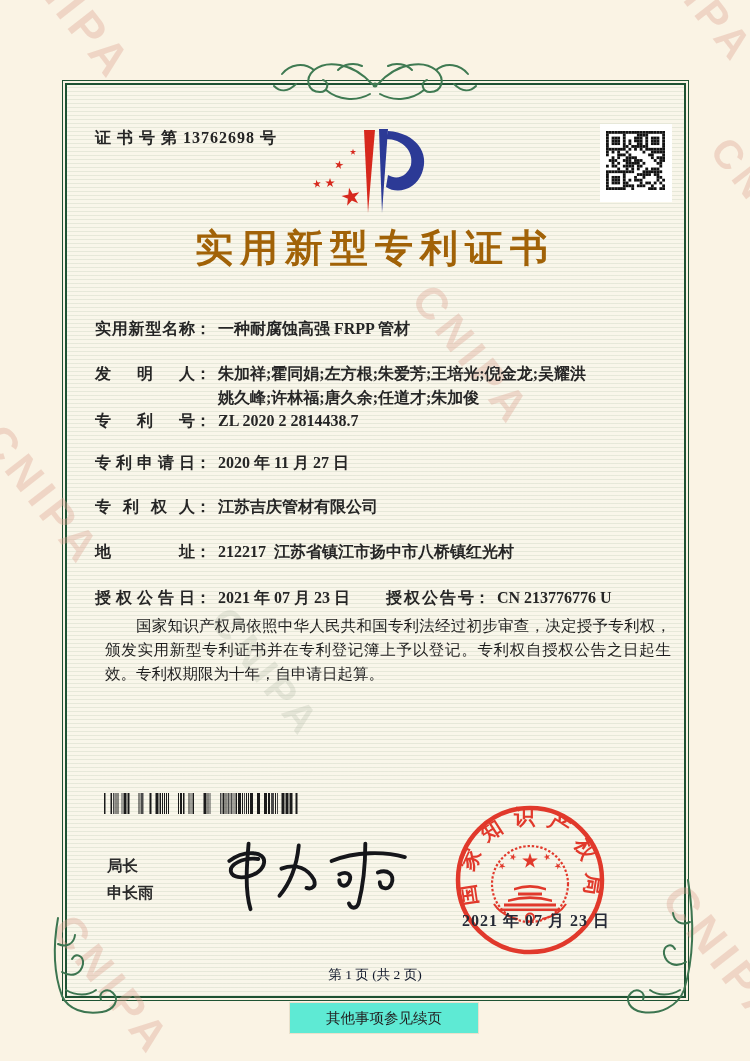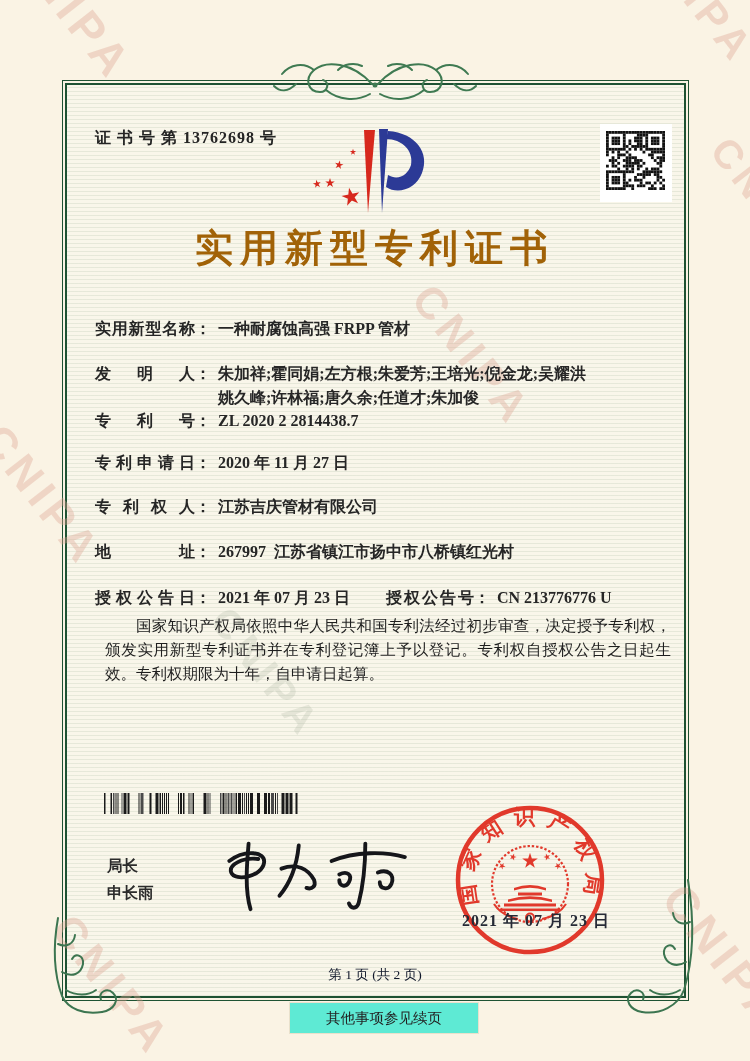--- a/index.html
+++ b/index.html
@@ -410,21 +410,21 @@
 
   <div class="z row" style="top:451px;">
     <span class="lab">专利申请日</span><span class="colon">：</span><span class="val">2020 年 11 月 27 日</span>
   </div>
 
   <div class="z row" style="top:495px;">
     <span class="lab">专利权人</span><span class="colon">：</span><span class="val">江苏吉庆管材有限公司</span>
   </div>
 
   <div class="z row" style="top:540px;">
-    <span class="lab">地址</span><span class="colon">：</span><span class="val">267997  江苏省镇江市扬中市八桥镇红光村</span>
+    <span class="lab">地址</span><span class="colon">：</span><span class="val">212217  江苏省镇江市扬中市八桥镇红光村</span>
   </div>
 
   <div class="z row" style="top:586px;">
     <span class="lab">授权公告日</span><span class="colon">：</span><span class="val">2021 年 07 月 23 日</span>
     <span class="grant2">
       <span class="lab2">授权公告号</span><span class="colon">：</span><span class="val">CN 213776776 U</span>
     </span>
   </div>
 
   <div class="z paras">

